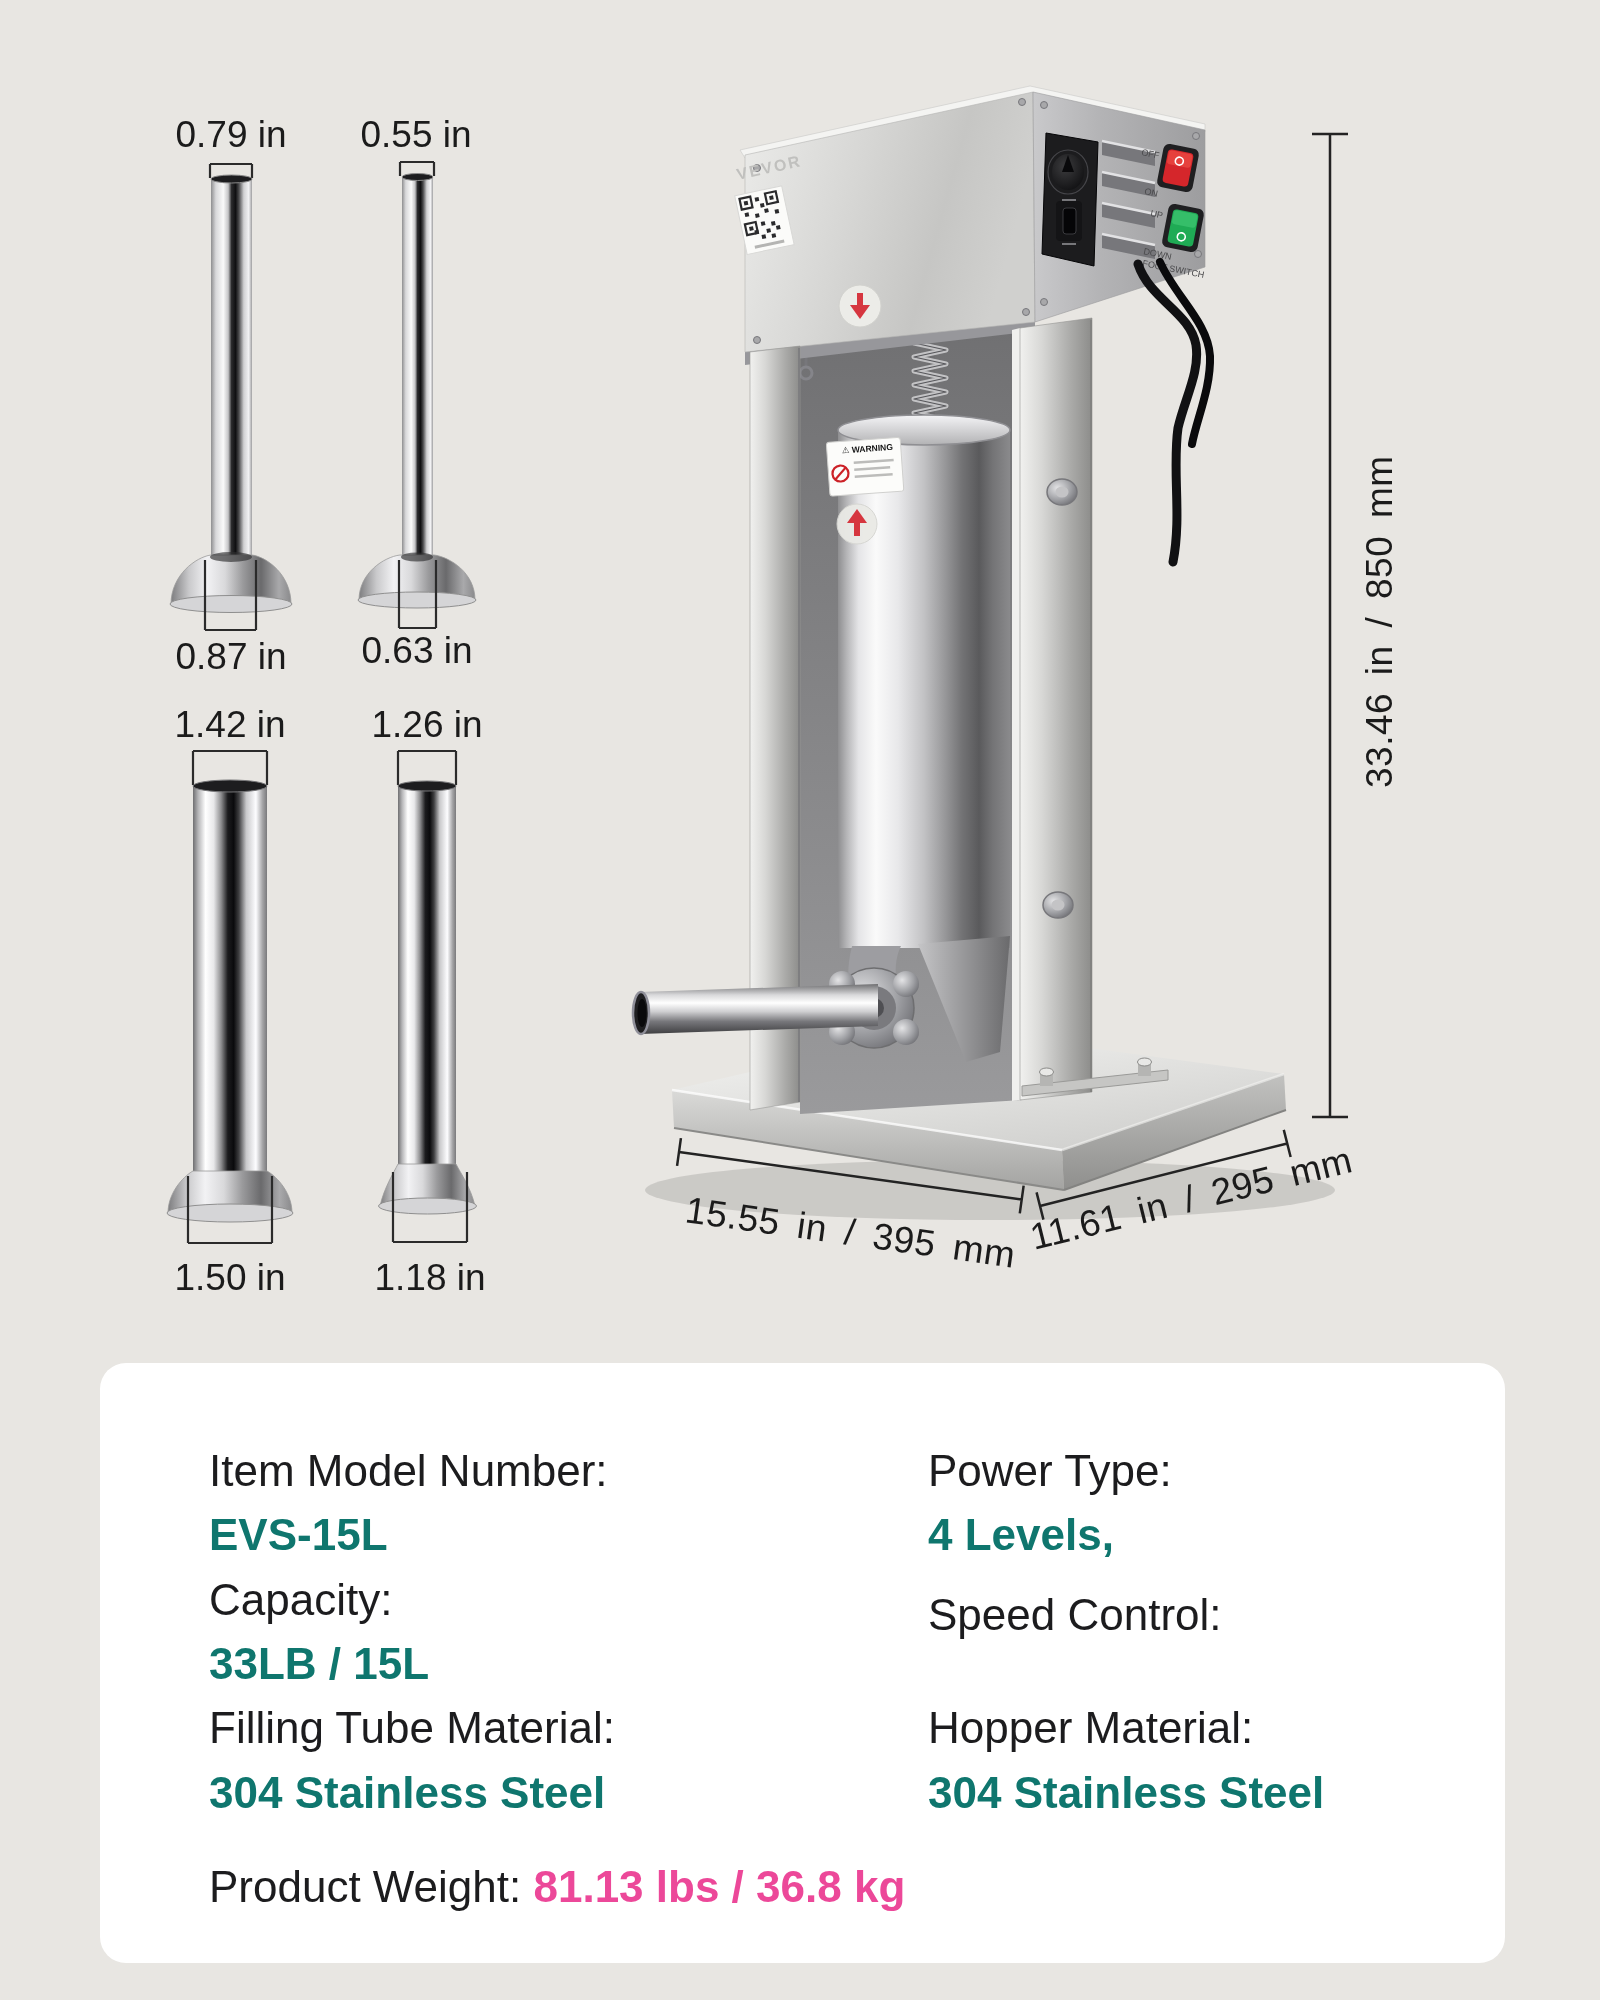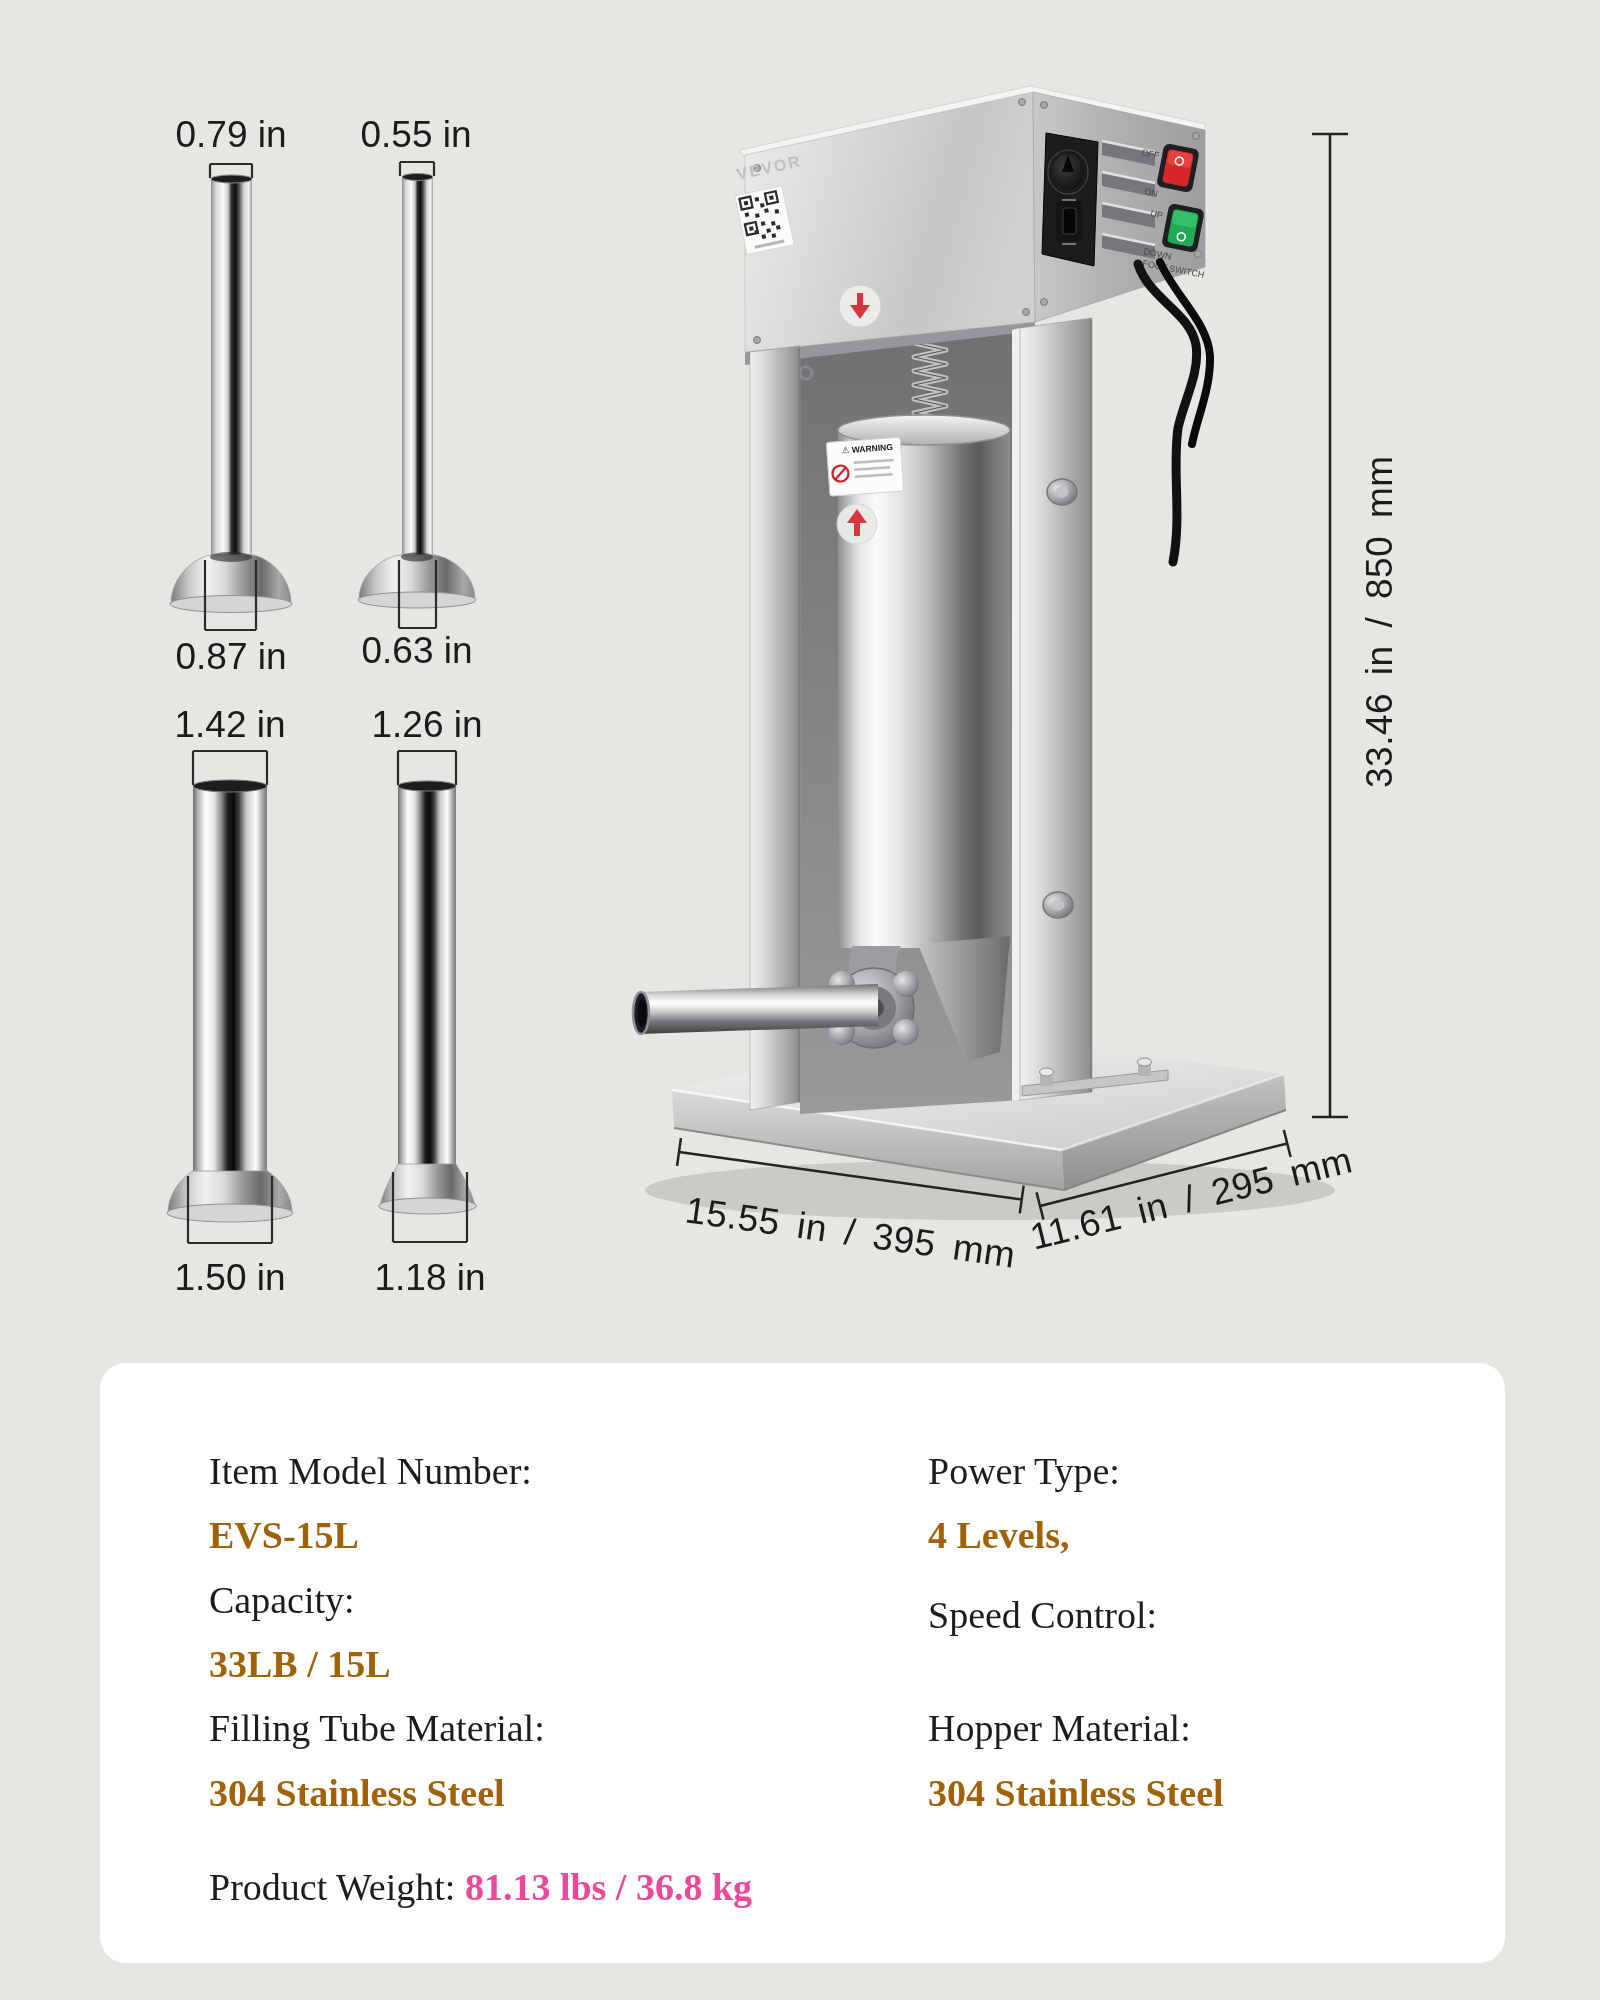--- a/index.html
+++ b/index.html
@@ -13,23 +13,23 @@
   .figure{position:absolute;left:0;top:0;}
   .dim-label{
     font-size:37px;fill:#1b1b1b;
     font-family:"Liberation Sans","DejaVu Sans",sans-serif;
   }
   .dim-label.wide{word-spacing:7px;letter-spacing:.5px;}
   .spec-card{
     position:absolute;left:100px;top:1363px;width:1405px;height:600px;
     background:#ffffff;border-radius:26px;
   }
-  .spec-row{position:absolute;font-size:38px;color:#1c1c1e;line-height:46px;white-space:nowrap;font-family:Liberation Serif, serif;}
+  .spec-row{position:absolute;font-size:44px;color:#1c1c1e;line-height:46px;white-space:nowrap;}
   .spec-row.label{font-weight:400;}
-  .spec-row.value{font-weight:700;color:#a16207;}
+  .spec-row.value{font-weight:700;color:#0f766e;}
   .col-left{left:109px;}
   .col-right{left:828px;}
   .mixed .lbl{font-weight:400;margin-top:12px;}
   .mixed .val{font-weight:700;color:#ec4899;}
   .tiny-label{font-size:9px;fill:#4a4a4c;font-family:"Liberation Sans","DejaVu Sans",sans-serif;}
   .brand{font-size:16px;font-weight:700;letter-spacing:2px;fill:#c0c0be;}
   .warn-title{font-size:8.5px;font-weight:700;fill:#151515;}
 </style>
 </head>
 <body>

